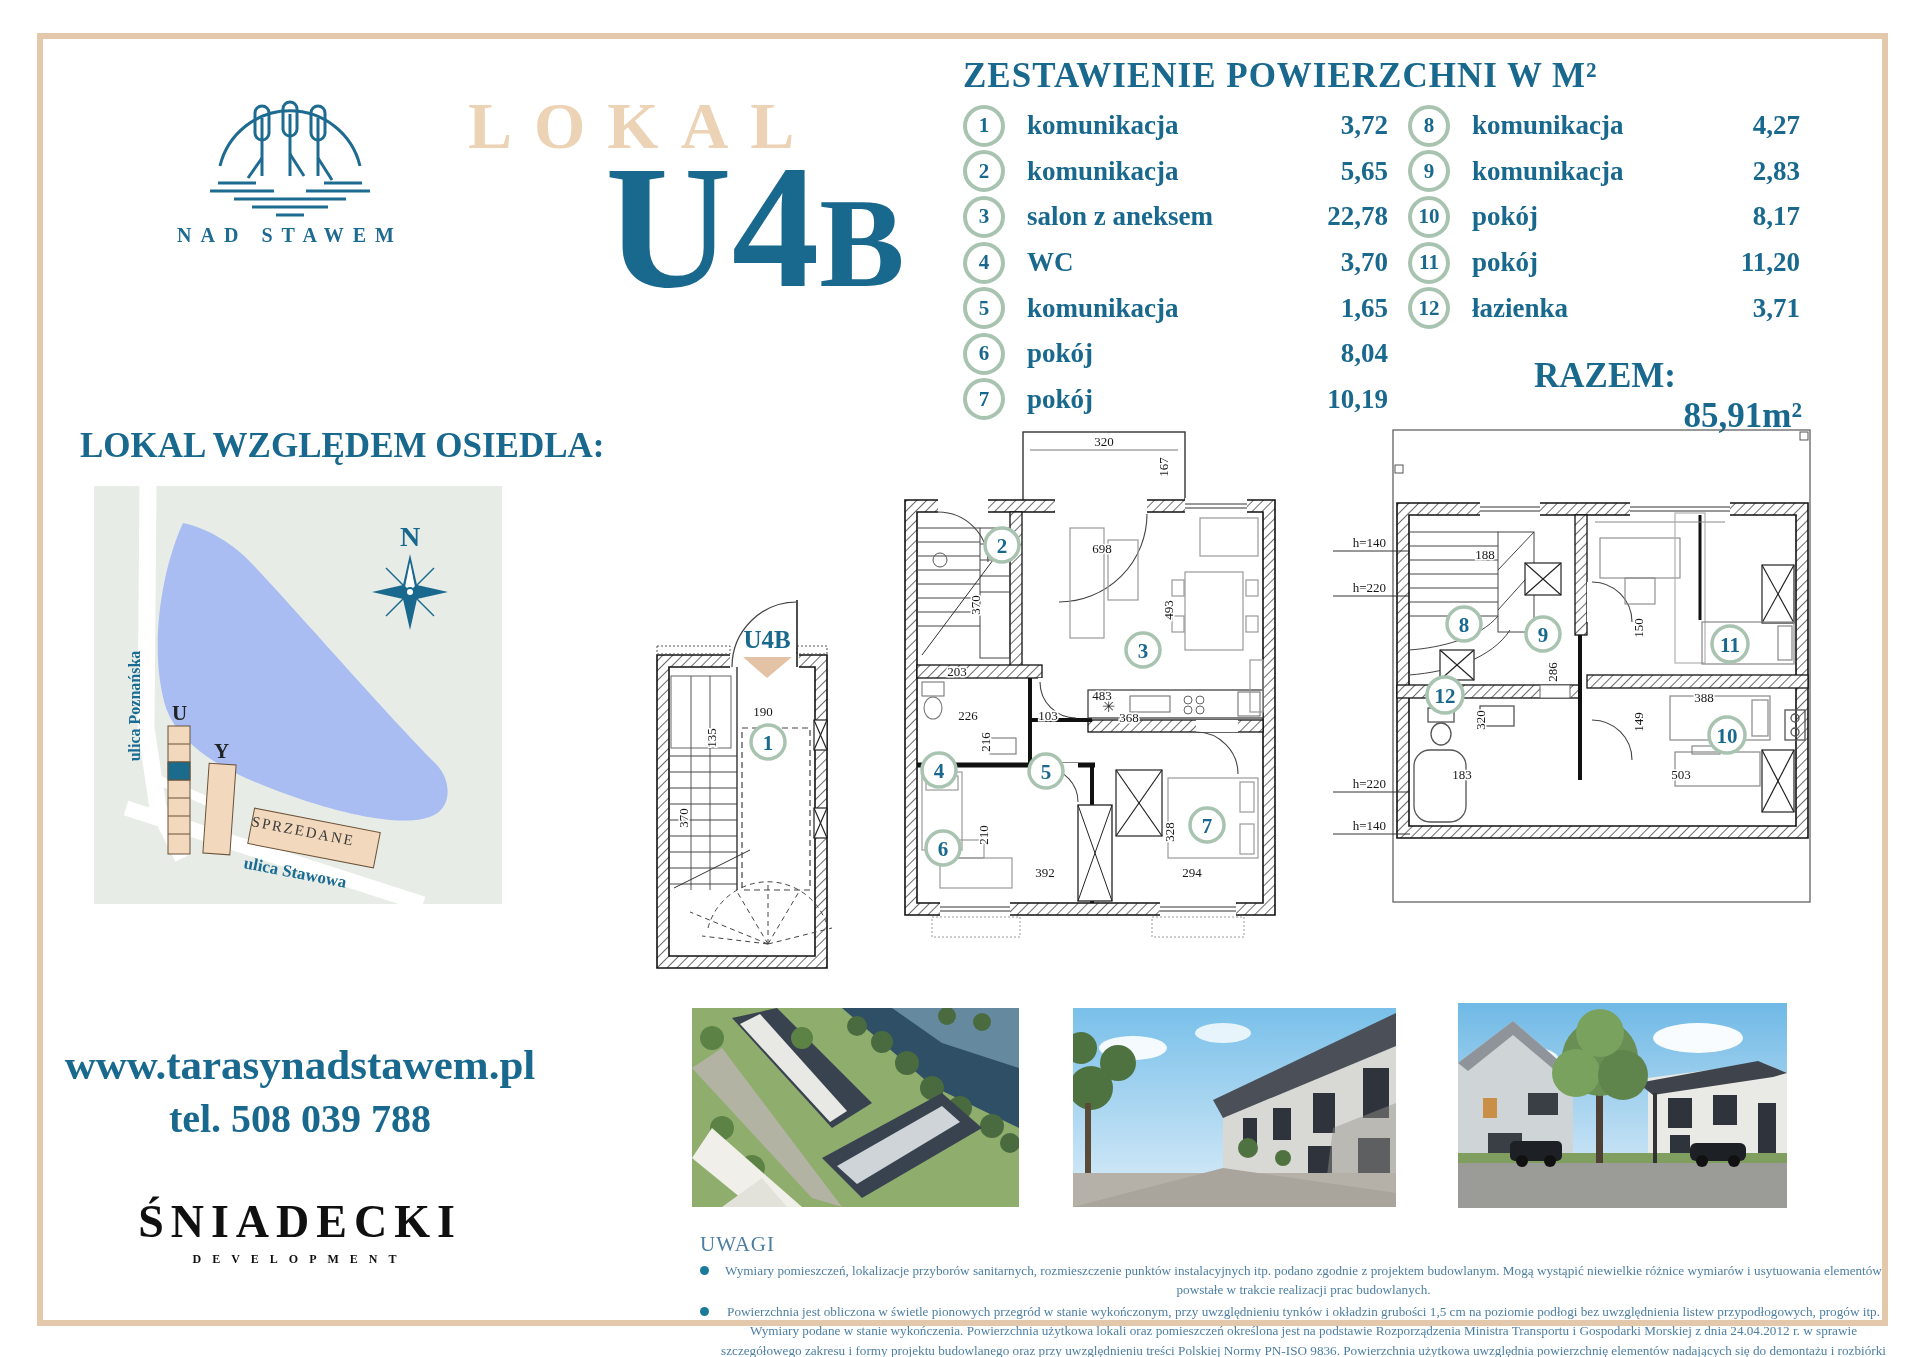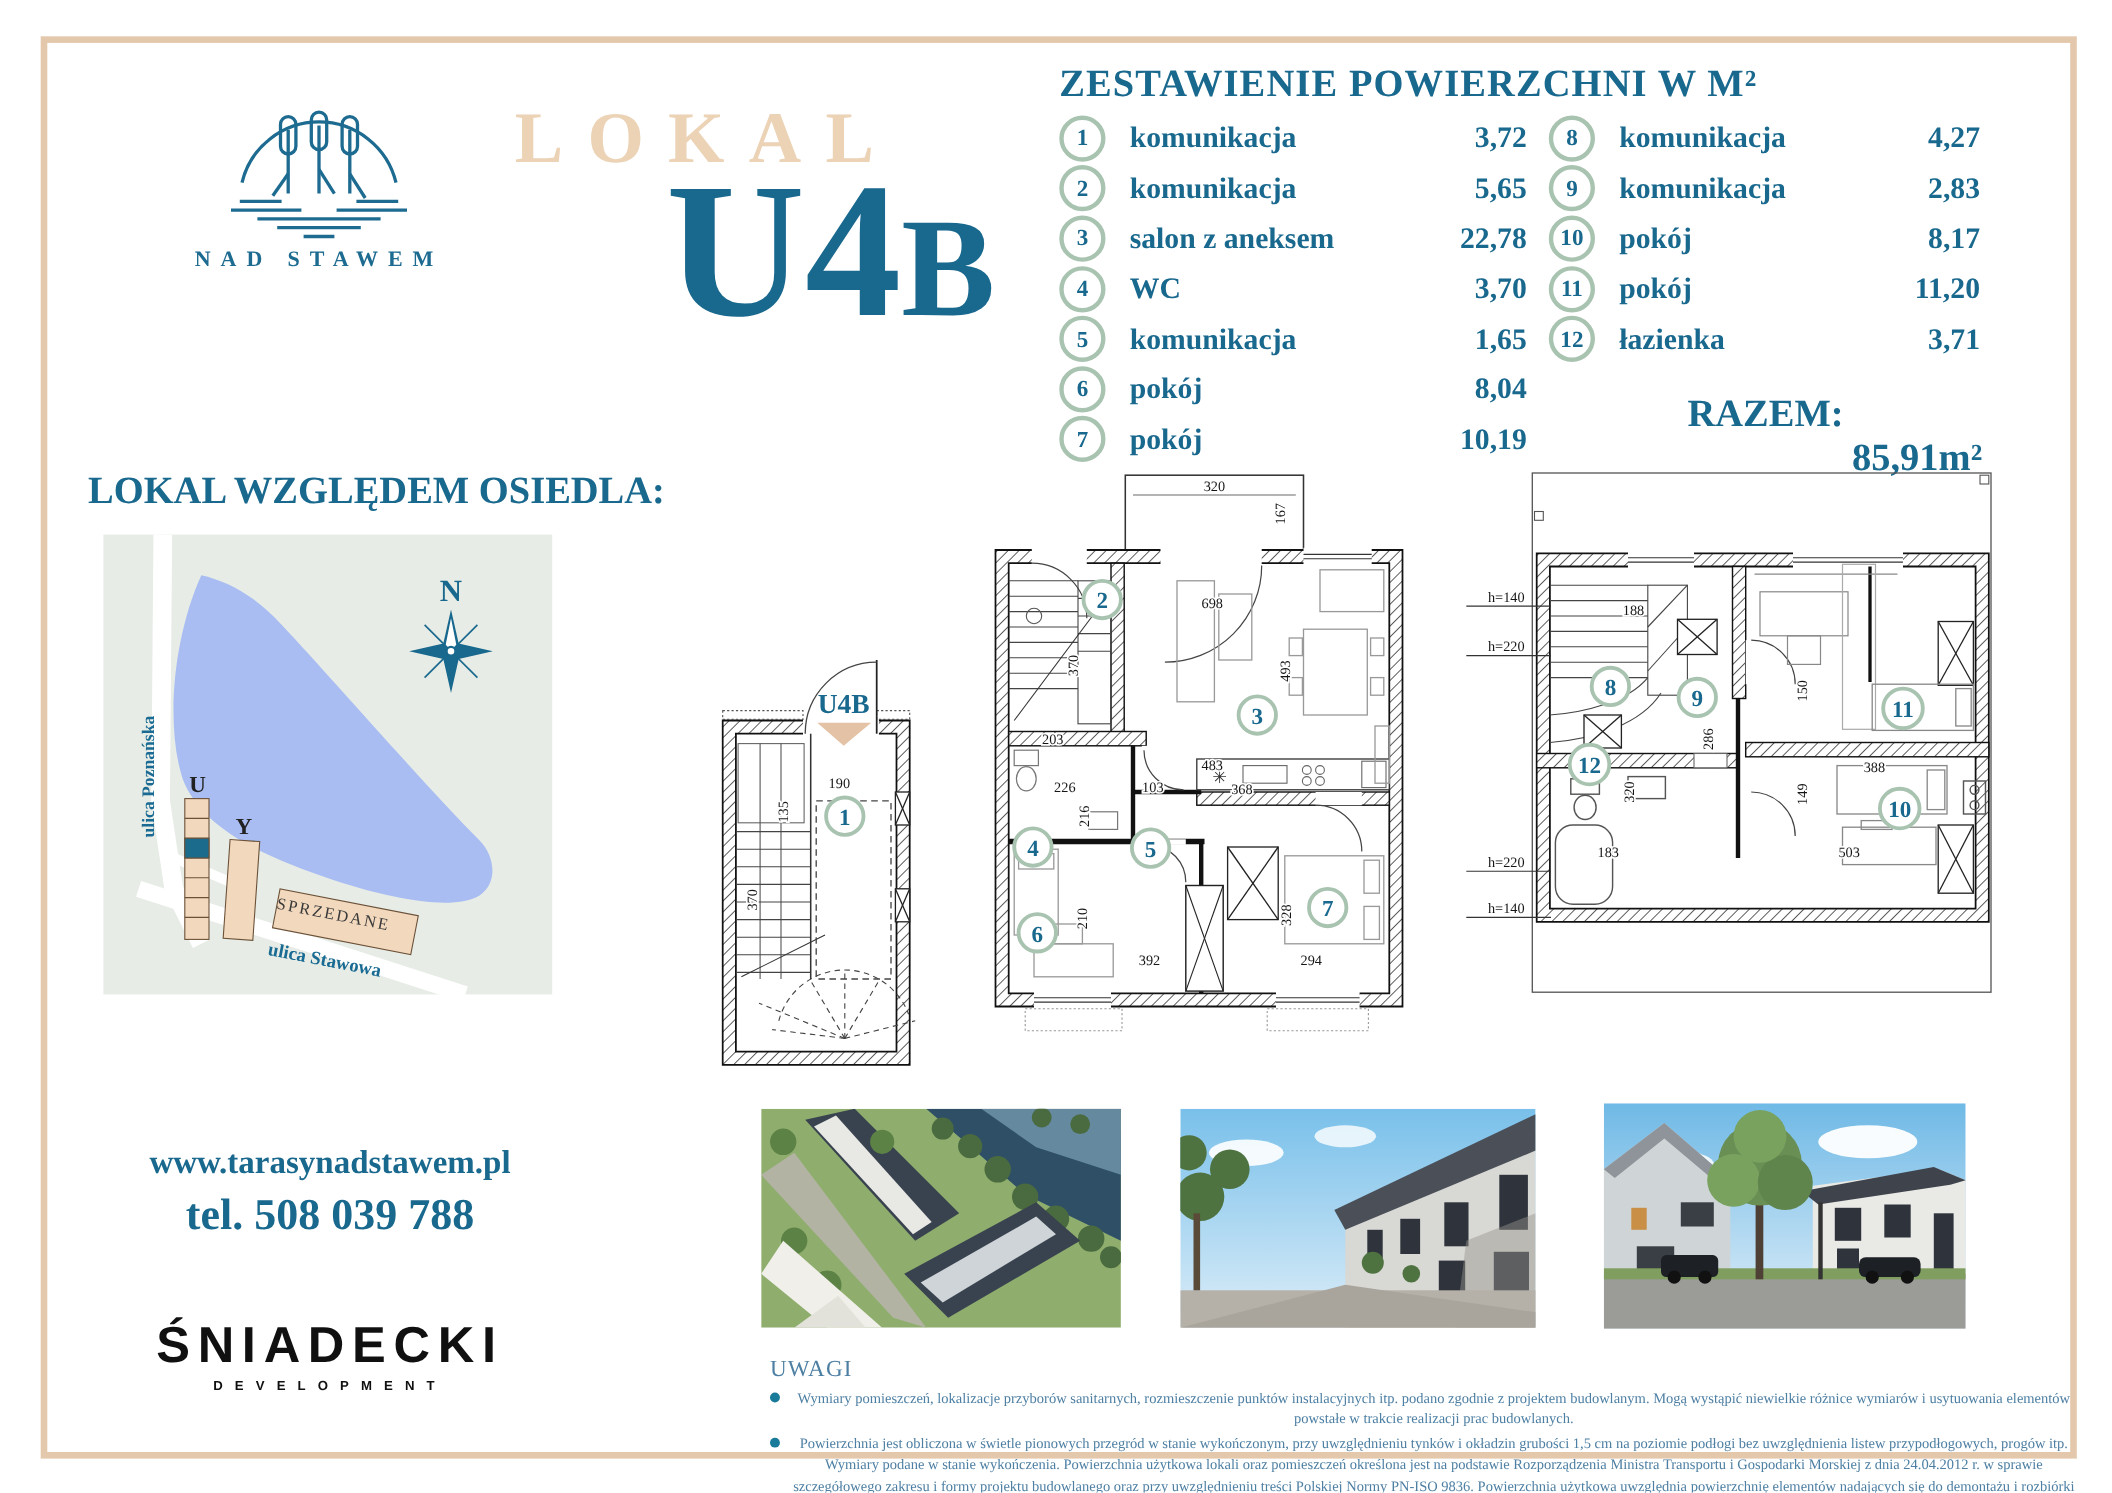--- a/index.html
+++ b/index.html
@@ -26,24 +26,24 @@
   .circ{width:34px;height:34px;border:4px solid #a9c3b1;border-radius:50%;flex:0 0 auto;
         display:flex;align-items:center;justify-content:center;font-weight:bold;font-size:21px;color:#19688e;}
   .alabel{margin-left:22px;font-size:27px;font-weight:bold;color:#19688e;}
   .aval{margin-left:auto;font-size:27px;font-weight:bold;color:#19688e;}
   #razem{left:1408px;top:356px;width:394px;display:flex;align-items:center;flex-direction:column;}
   #razem .rl{font-size:35px;font-weight:bold;}
   #razem .rv{margin-left:auto;font-size:35px;font-weight:bold;}
   
   #mapHead{left:80px;top:426px;font-size:35px;font-weight:bold;color:#19688e;}
   #contact{left:50px;top:1040px;width:500px;text-align:center;color:#19688e;font-weight:bold;}
-  #contact .www{font-size:30px;}
+  #contact .www{font-size:43px;}
   #contact .tel{font-size:40px;margin-top:6px;}
   #dev{left:110px;top:1195px;width:380px;text-align:center;color:#101010;
-       font-family:Liberation Sans, sans-serif;}
+       font-family:Liberation Serif, serif;}
   #dev .n{font-size:46px;font-weight:bold;letter-spacing:7px;}
   #dev .s{font-size:12px;font-weight:bold;letter-spacing:11px;margin-top:4px;}
   
   #notes{left:700px;top:1232px;width:1190px;color:#4d7fa3;}
   #notes .nh{font-size:21px;letter-spacing:1px;margin-bottom:4px;}
   .nitem{display:flex;font-size:13.2px;line-height:1.45;margin-bottom:3px;text-align:center;}
   .nbul{width:9px;height:9px;border-radius:50%;background:#1a7a9a;flex:0 0 auto;margin:5px 8px 0 0;}
   svg text{font-family:"Liberation Serif","DejaVu Serif",serif;}
   .dim{font-size:13px;fill:#161616;paint-order:stroke;stroke:#ffffff;stroke-width:3px;}
   .rnum{font-size:21px;font-weight:bold;fill:#19688e;}

